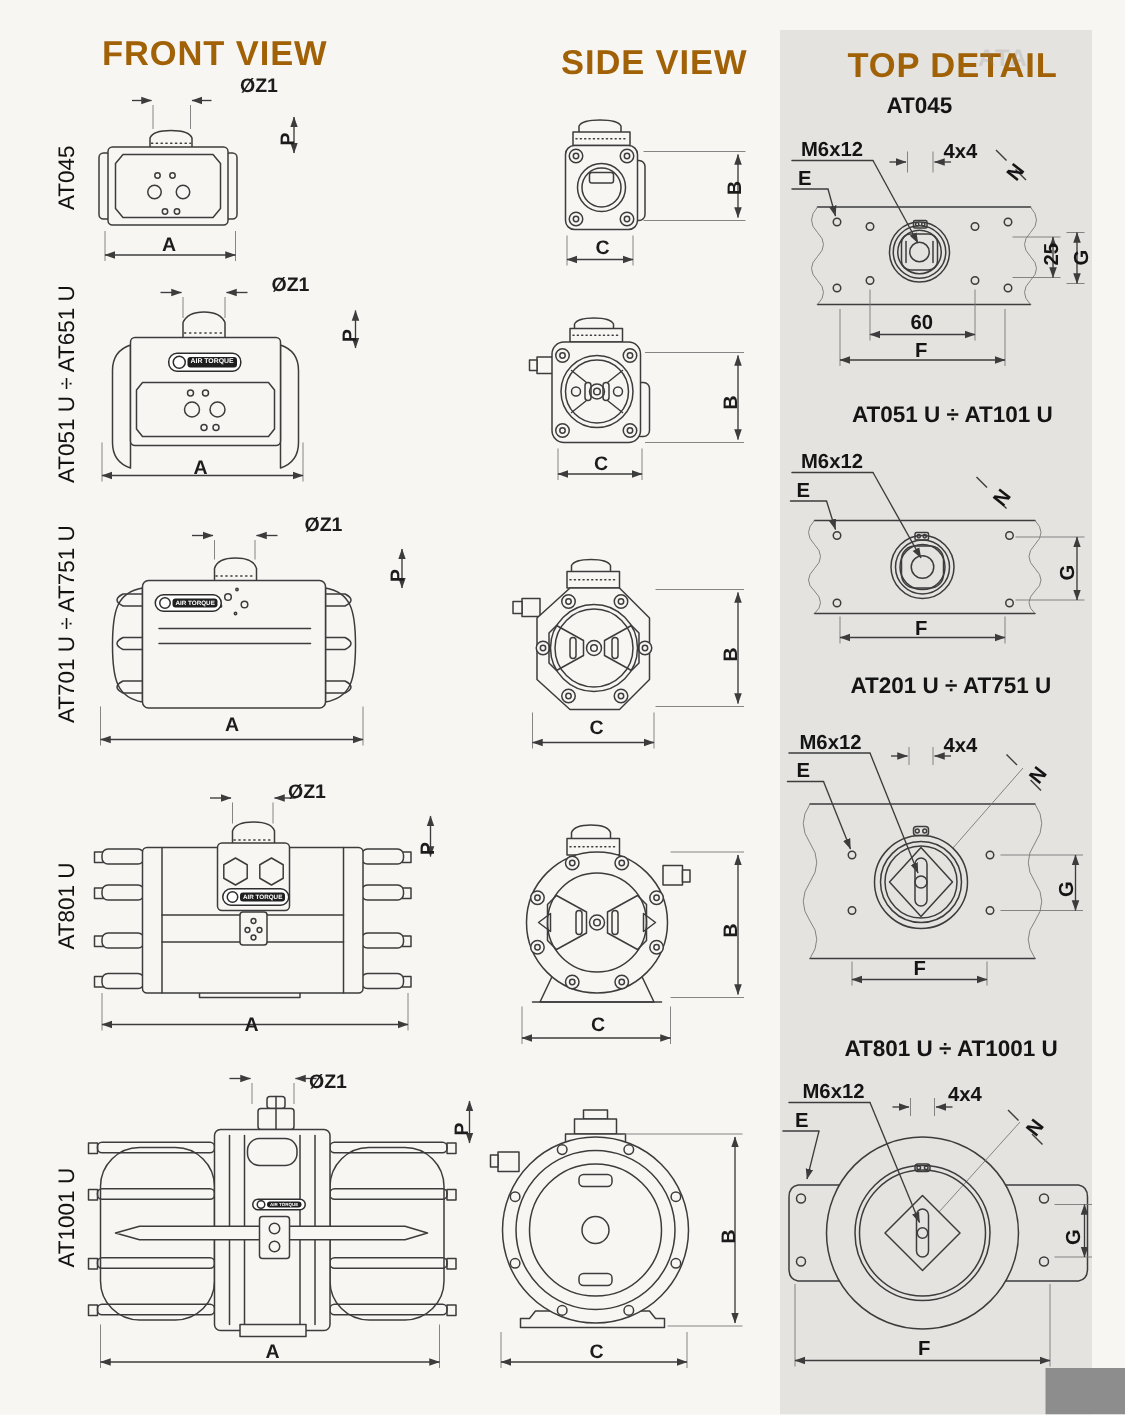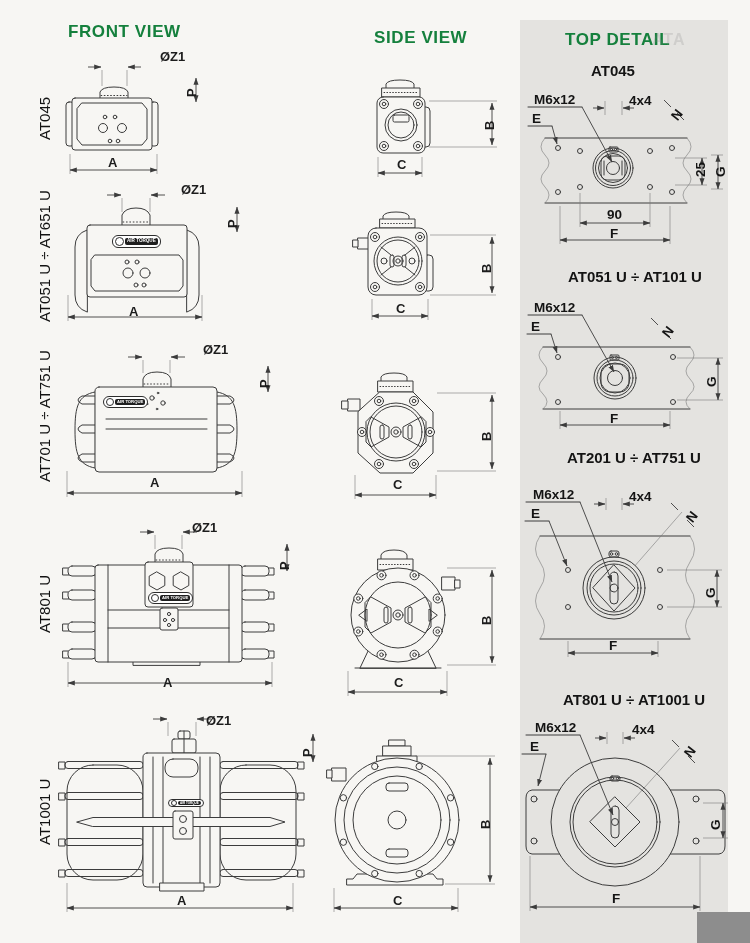--- a/index.html
+++ b/index.html
@@ -6,21 +6,21 @@
   .page{position:relative;width:750px;height:943px;background:#f7f6f3;overflow:hidden;
         font-family:"Liberation Sans",sans-serif;}
   .panel{position:absolute;left:520px;top:20px;width:208px;height:923px;background:#e4e3e0;}
   .endtab{position:absolute;left:697px;top:912px;width:53px;height:31px;background:#8d8d8d;}
   svg{position:absolute;overflow:visible;}
   .ln{stroke:#3c3c3c;stroke-width:1;fill:none;stroke-linejoin:round;stroke-linecap:round;}
   .fillbg{fill:#f7f6f3;}
   .fillpn{fill:#e4e3e0;}
   .dim{stroke:#3c3c3c;stroke-width:.9;fill:none;}
   .ext{stroke:#787878;stroke-width:.6;fill:none;}
-  .hdr{position:absolute;font-weight:700;font-size:17px;color:#15803d;letter-spacing:.6px;white-space:nowrap;}
+  .hdr{position:absolute;font-weight:700;font-size:23px;color:#a16207;letter-spacing:.6px;white-space:nowrap;}
   .wm{position:absolute;font-weight:700;font-size:16px;color:rgba(130,130,130,.22);letter-spacing:1px;}
   .model{position:absolute;font-size:15px;color:#121212;transform:rotate(-90deg);transform-origin:0 0;white-space:nowrap;}
   .lbl{position:absolute;font-weight:700;font-size:13px;color:#1c1c1c;white-space:nowrap;}
   .rot{transform:rotate(-90deg);transform-origin:0 0;}
   .diag{transform:rotate(-52deg);transform-origin:0 0;}
   .ttl{position:absolute;font-weight:700;font-size:15px;color:#141414;white-space:nowrap;}
   .ann{position:absolute;font-weight:700;font-size:13.5px;color:#141414;white-space:nowrap;}
   .badge{position:absolute;border:1px solid #2d2d2d;border-radius:6px;background:#fff;
          display:flex;align-items:center;gap:1px;padding:0 2px;box-sizing:border-box;}
   .badge-dot{border:1px solid #2d2d2d;border-radius:50%;flex:0 0 auto;}
@@ -467,21 +467,21 @@
     <line class="ext" x1="35" y1="121" x2="35" y2="159"></line>
       <line class="ext" x1="145" y1="121" x2="145" y2="159"></line>
     <line class="dim" x1="35" y1="155" x2="145" y2="155" marker-start="url(#arw)" marker-end="url(#arw)"></line>
   </svg>
   <div class="ann" style="left:534px;top:92px">M6x12</div>
   <div class="ann" style="left:532px;top:111px">E</div>
   <div class="ann" style="left:629px;top:93px">4x4</div>
   <div class="ann diag" style="left:668px;top:114px">N</div>
   <div class="ann rot" style="left:693px;top:177px">25</div>
   <div class="ann rot" style="left:713px;top:177px">G</div>
-  <div class="ann" style="left:607px;top:207px">90</div>
+  <div class="ann" style="left:607px;top:207px">60</div>
   <div class="ann" style="left:610px;top:226px">F</div>
 
   <div class="ttl" style="left:568px;top:268px">AT051 U ÷ AT101 U</div>
   <svg style="left:525px;top:292px" width="200" height="145" viewBox="0 0 200 145">
     <line class="ln" x1="18" y1="55" x2="165" y2="55"></line>
       <line class="ln" x1="18" y1="117" x2="165" y2="117" stroke-width=".8"></line>
     <path class="ext" d="M18,55 q-8,8 0,16 q8,8 0,16 q-8,8 0,15 q8,8 0,15"></path>
     <path class="ext" d="M165,55 q8,8 0,16 q-8,8 0,16 q8,8 0,15 q-8,8 0,15"></path>
     <circle class="ln" cx="33" cy="65" r="2.5"></circle>
       <circle class="ln" cx="148" cy="65" r="2.5"></circle>

